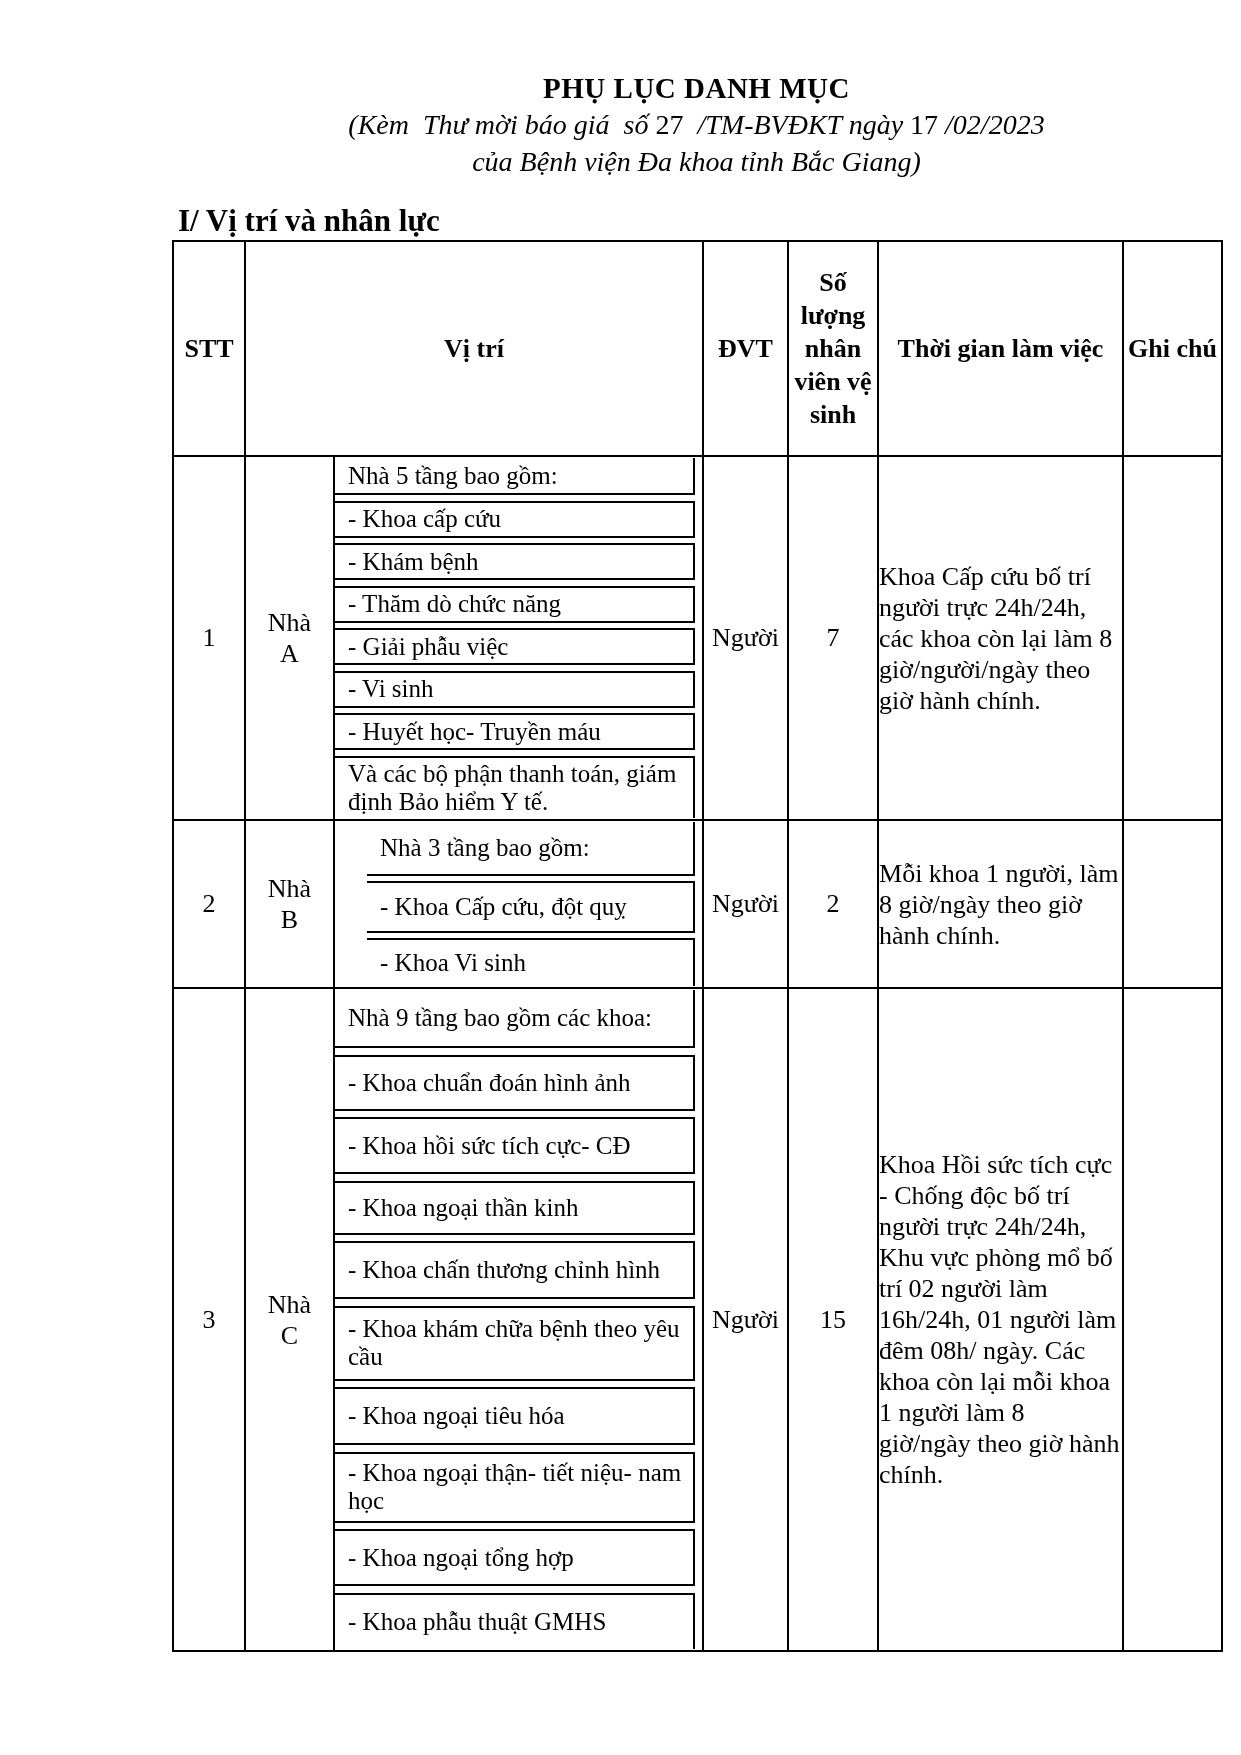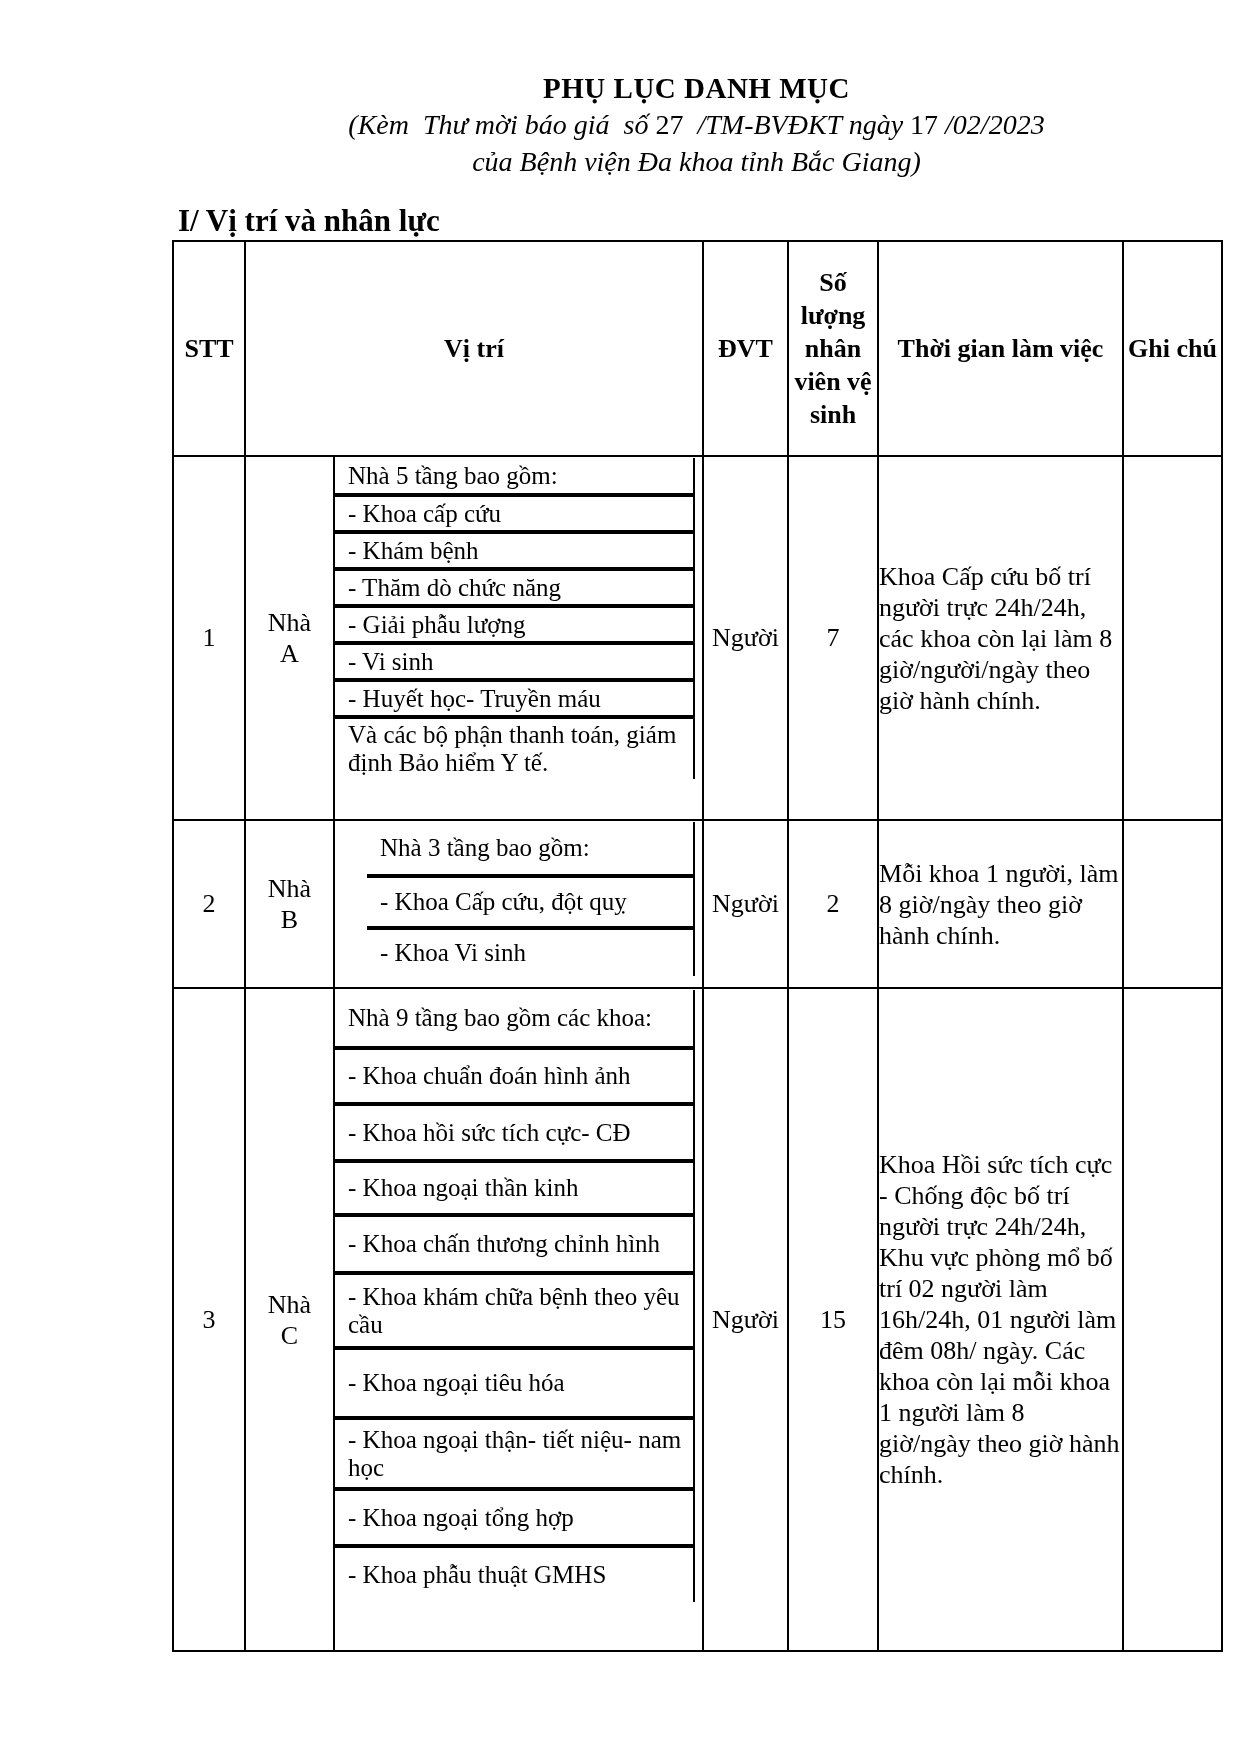--- a/index.html
+++ b/index.html
@@ -39,21 +39,21 @@
   th{font-weight:bold;text-align:center;font-size:27px;line-height:33px;padding:0 2px;}
   tr.hdr{height:215px;}
   tr.r1{height:364px;}
   tr.r2{height:168px;}
   tr.r3{height:663px;}
   td.c-stt,td.c-unit,td.c-qty{text-align:center;}
   td.c-bld{text-align:center;line-height:31px;}
   td.c-bld .wrapper{display:inline-block;width:60px;}
   td.c-list{padding:0;vertical-align:top;}
   .list-stack{
-    display:flex;flex-direction:column;justify-content:flex-start;
+    display:flex;flex-direction:column;justify-content:space-between;
     margin-right:7px;
     border-radius:32px;
   }
   .r1 .list-stack{height:360px;}
   .r2 .list-stack{height:164px;padding-left:32px;}
   .r3 .list-stack{height:659px;}
   .item{
     box-sizing:border-box;
     border:2px solid #000;
     border-left:none;
@@ -67,21 +67,21 @@
   .r1 .item:last-child{height:62px;}
   .r2 .item:nth-child(1){height:54px;}
   .r2 .item:nth-child(2){height:52px;}
   .r2 .item:nth-child(3){height:48px;}
   .r3 .item:nth-child(1){height:58px;font-family:Liberation Serif, serif;}
   .r3 .item:nth-child(2){height:56px;}
   .r3 .item:nth-child(3){height:57px;}
   .r3 .item:nth-child(4){height:54px;}
   .r3 .item:nth-child(5){height:58px;}
   .r3 .item:nth-child(6){height:75px;}
-  .r3 .item:nth-child(7){height:70px;}
+  .r3 .item:nth-child(7){height:58px;}
   .r3 .item:nth-child(8){height:71px;}
   .r3 .item:nth-child(9){height:57px;}
   .r3 .item:nth-child(10){height:56px;}
   td.c-time{padding:0 8px 0 12px;line-height:31px;font-size:26px;text-align:left;}
 </style>
 </head>
 <body>
 
 <div class="heading-block">
   <div class="doc-title">PHỤ LỤC DANH MỤC</div>
@@ -113,21 +113,21 @@
 
   <tr class="r1">
     <td class="c-stt">1</td>
     <td class="c-bld"><span class="wrapper">Nhà A</span></td>
     <td class="c-list">
       <div class="list-stack">
         <div class="item">Nhà 5 tầng bao gồm:</div>
         <div class="item">- Khoa cấp cứu</div>
         <div class="item">- Khám bệnh</div>
         <div class="item">- Thăm dò chức năng</div>
-        <div class="item">- Giải phẫu lượng</div>
+        <div class="item">- Giải phẫu việc</div>
         <div class="item">- Vi sinh</div>
         <div class="item">- Huyết học- Truyền máu</div>
         <div class="item">Và các bộ phận thanh toán, giám định Bảo hiểm Y tế.</div>
       </div>
     </td>
     <td class="c-unit">Người</td>
     <td class="c-qty">7</td>
     <td class="c-time">Khoa Cấp cứu bố trí người trực 24h/24h, các khoa còn lại làm 8 giờ/người/ngày theo giờ hành chính.</td>
     <td class="c-note"></td>
   </tr>

